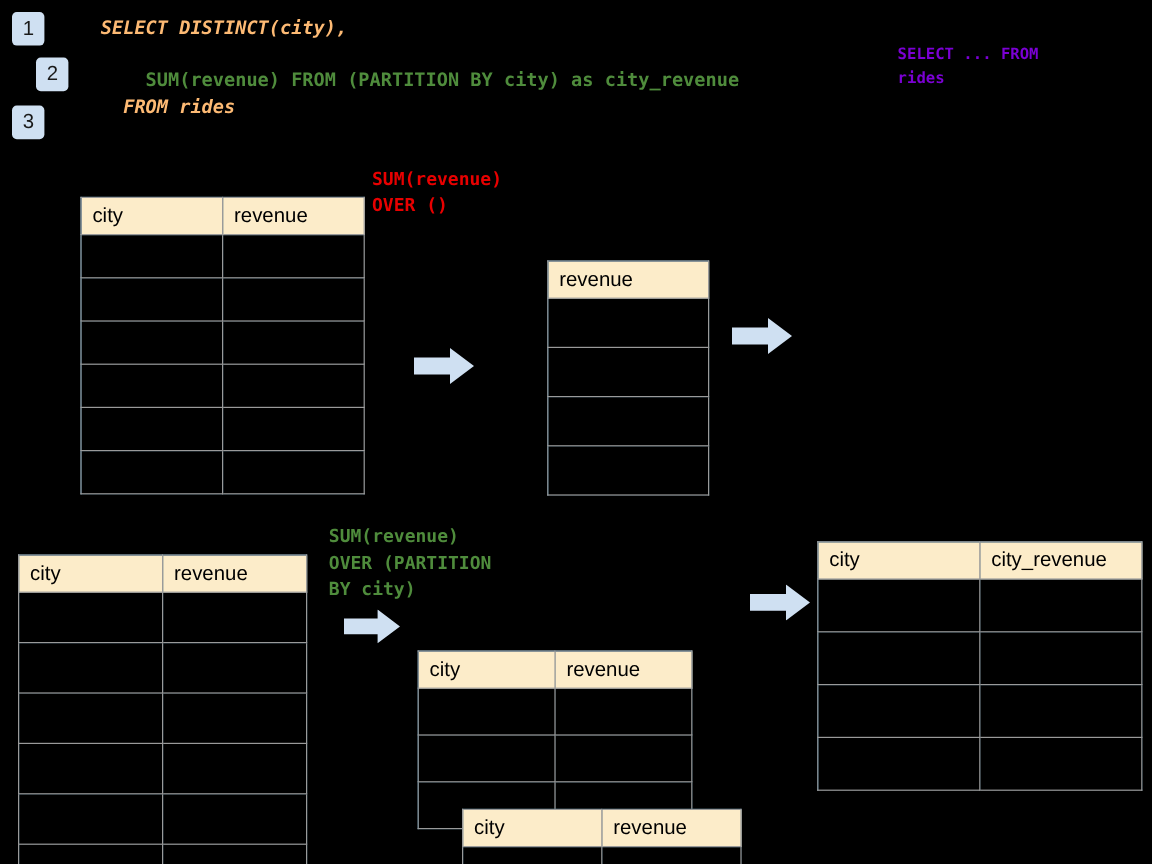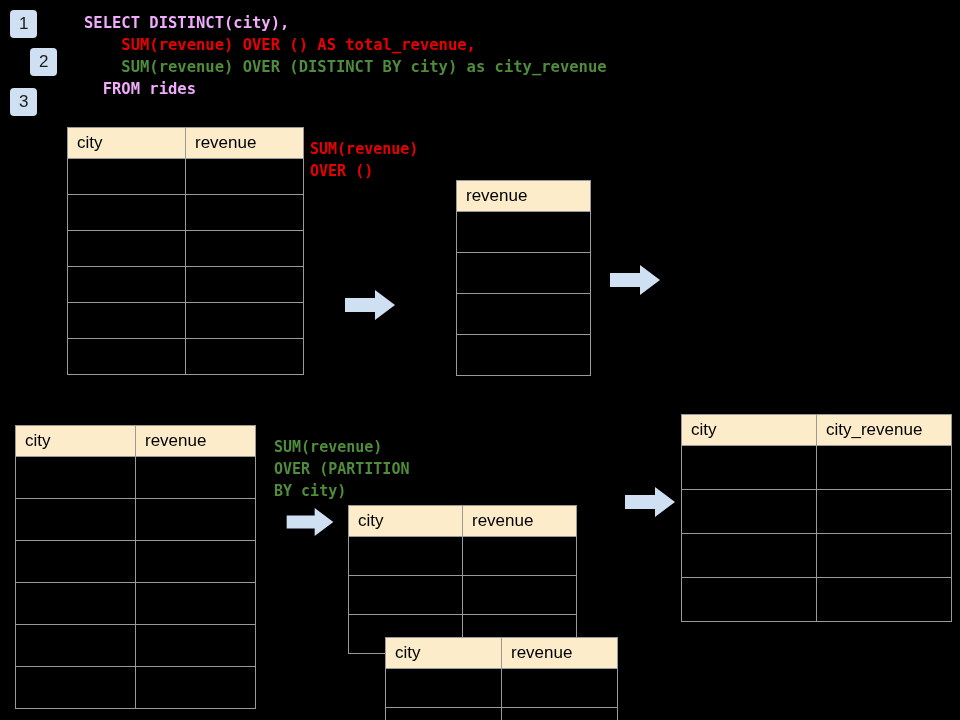--- a/index.html
+++ b/index.html
@@ -32,21 +32,21 @@
   
   .sql {
     position: absolute;
     font-family: "DejaVu Sans Mono", monospace;
     font-size: 15.5px;
     font-weight: bold;
     white-space: pre;
     letter-spacing: 0px;
     line-height: 22px;
   }
-  .sql-violet { color: #f0abfc; }
+  .sql-violet { color: #fdba74; font-style: italic; }
   .sql-red    { color: #e80000; }
   .sql-green  { color: #4f8c3c; }
 
   .side-note {
     position: absolute;
     font-family: "DejaVu Sans Mono", monospace;
     font-size: 13px;
     font-weight: bold;
     white-space: pre;
     line-height: 20px;
@@ -64,20 +64,21 @@
   }
   .anno-red   { color: #e80000; }
   .anno-green { color: #4f8c3c; }
 
   
   .tbl {
     position: absolute;
     border-collapse: collapse;
     table-layout: fixed;
     background: #0c4a6e;
+    margin-top: 37px;
   }
   .tbl td {
     border: 1px solid #9a9a9a;
     background: #000000;
     padding: 0;
   }
   .tbl td.hdr {
     background: #fcecc9;
     color: #000000;
     font-family: "Liberation Sans", sans-serif;
@@ -96,24 +97,25 @@
 </head>
 <body>
 
 <div id="canvas">
 
   <div class="badge" style="left:10px; top:10px;">1</div>
   <div class="badge" style="left:30px; top:48px;">2</div>
   <div class="badge" style="left:10px; top:88px;">3</div>
 
   <div class="sql sql-violet" style="left:84px; top:12px;">SELECT DISTINCT(city),</div>
-  <div class="sql sql-red" style="left:84px; top:34px;">    SUM(revenue) OVER () AS total_revenue,</div>
-  <div class="sql sql-green" style="left:84px; top:56px;">    SUM(revenue) OVER (DISTINCT BY city) as city_revenue</div>
+  <div class="sql sql-green" style="left:84px; top:56px;">    SUM(revenue) FROM (PARTITION BY city) as city_revenue</div>
   <div class="sql sql-violet" style="left:84px; top:78px;text-align:right;">  FROM rides</div>
 
+  <div class="side-note" style="left:748px; top:36px;">SELECT ... FROM
+rides</div>
 
   <div class="anno anno-red" style="left:310px; top:138px;">SUM(revenue)
 OVER ()</div>
 
   <div class="anno anno-green" style="left:274px; top:436px;">SUM(revenue)
 OVER (PARTITION
 BY city)</div>
 
   <table class="tbl" style="left:67px; top:127px; width:236px;">
     <colgroup>

